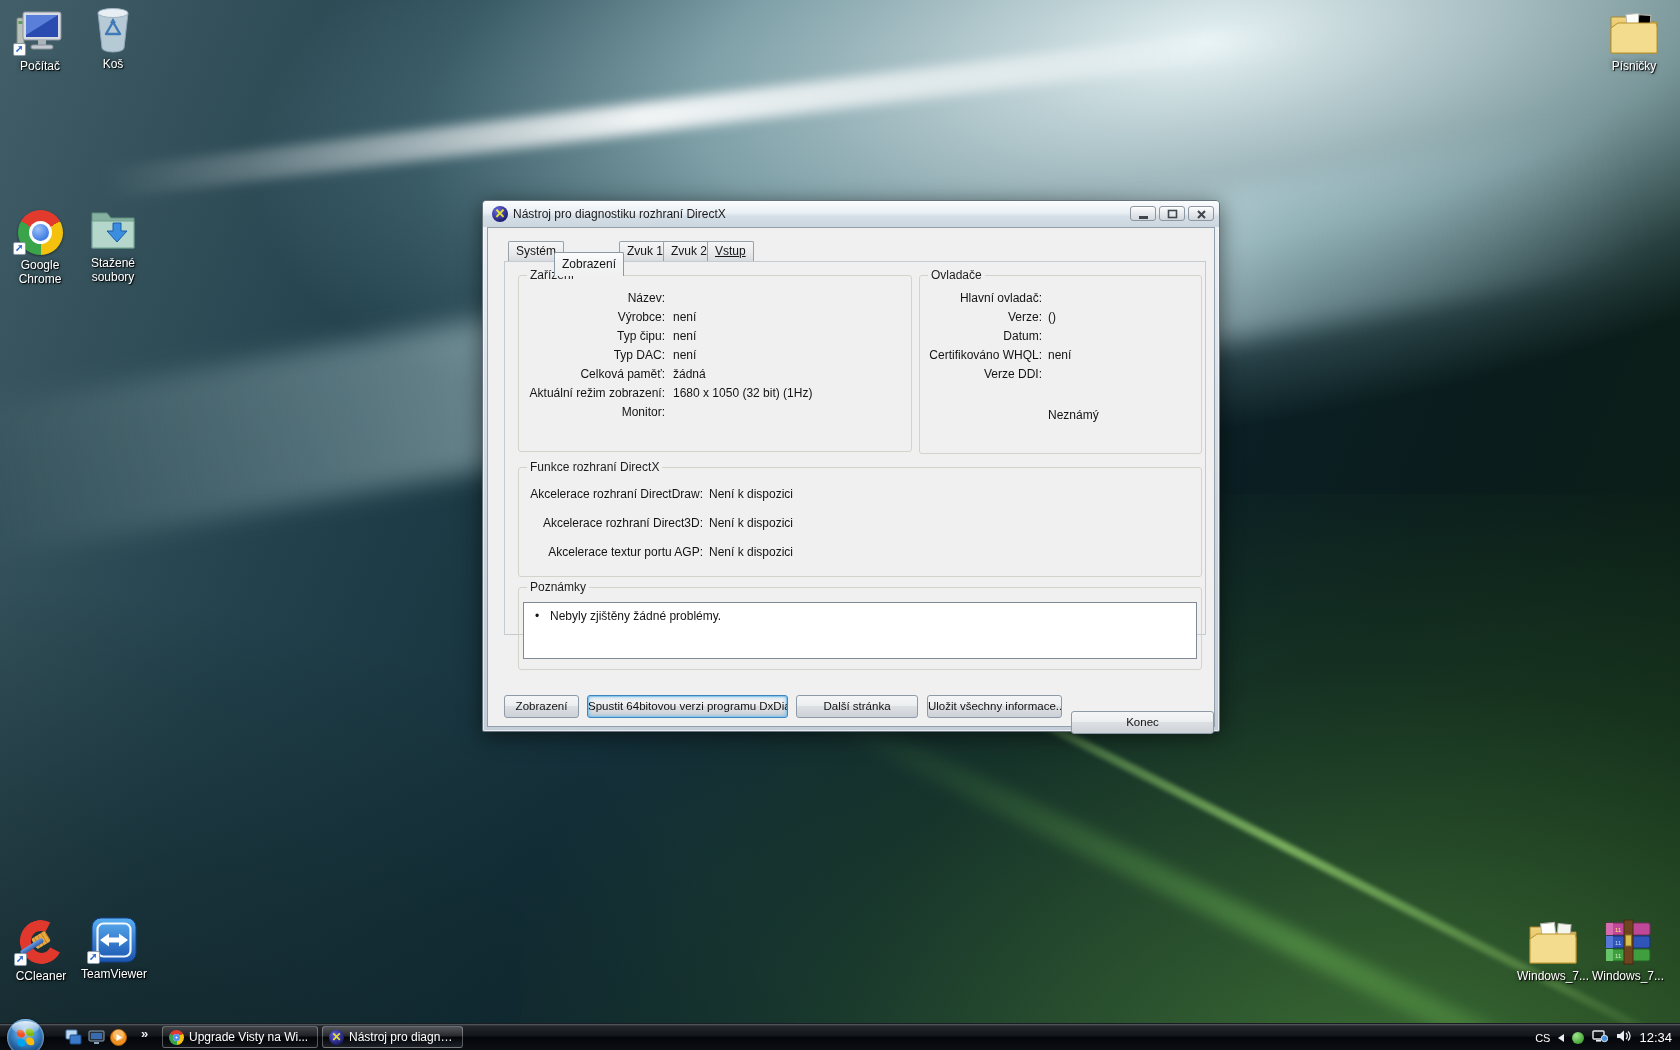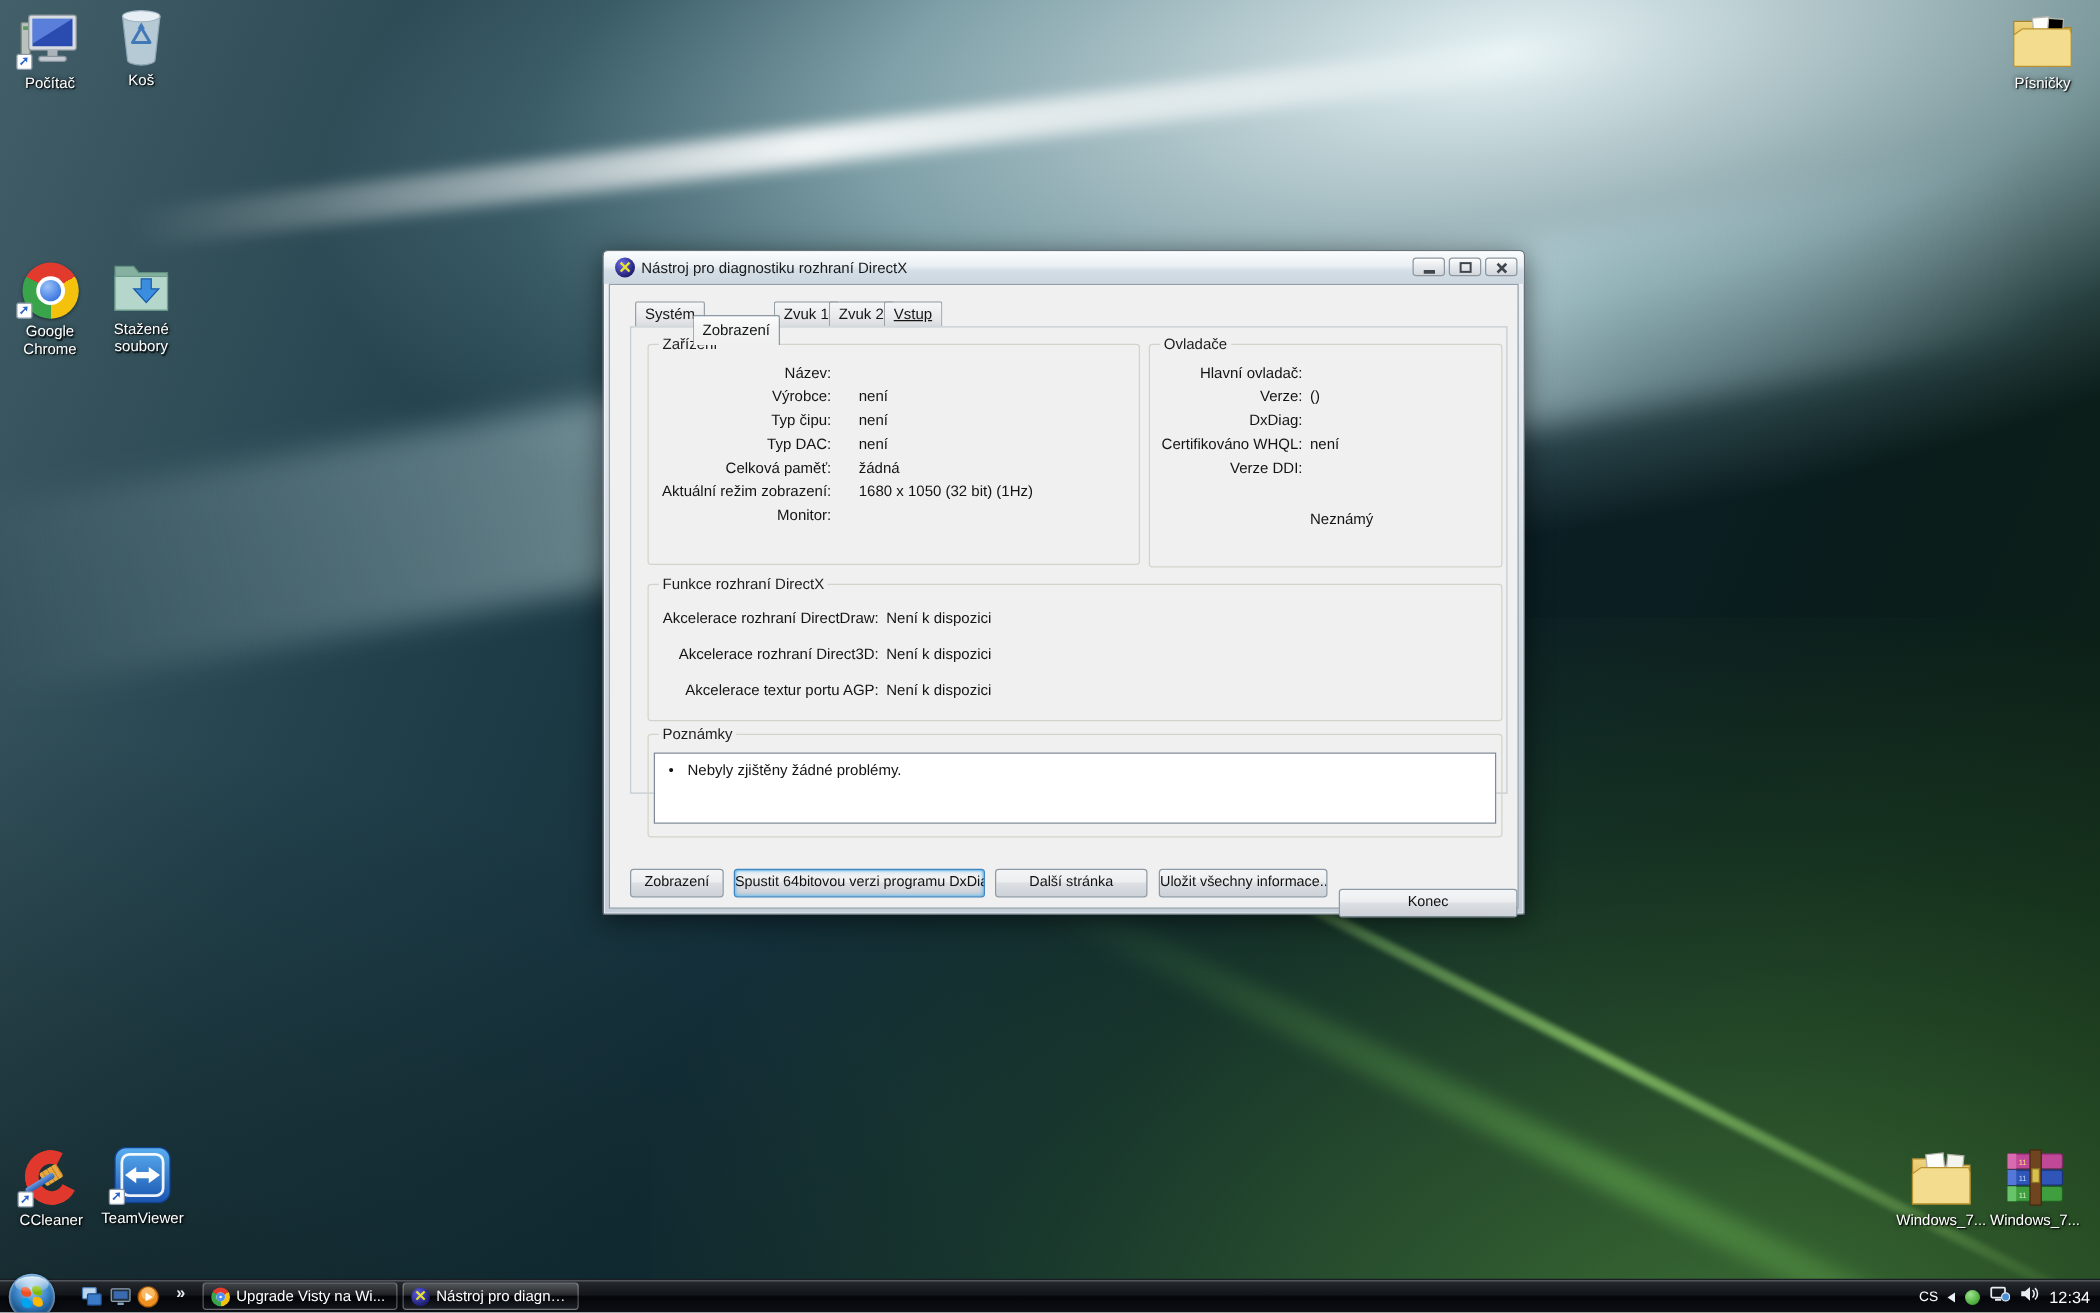--- a/index.html
+++ b/index.html
@@ -72,21 +72,21 @@
     border-color:#8b98a5; z-index:3; }
   .pane { position:absolute; left:16px; top:33px; width:702px; height:374px;
     border:1px solid #c4cbd1; background:#f0f0f0; z-index:1; }
   
   .gbox { position:absolute; border:1px solid #d3d3ca; border-radius:3px; }
   .gbox .gtitle { position:absolute; top:-8px; left:8px; background:#f0f0f0; padding:0 3px;
     font-size:12px; color:#1d1d1d; white-space:nowrap; }
   .grid { display:grid; font-size:12px; color:#141414; }
   .grid span { height:19px; line-height:19px; white-space:nowrap; }
   .grid .gl { text-align:right; }
-  .dev-grid  { padding:13px 4px 0 0; grid-template-columns:146px 1fr; column-gap:22px; }
+  .dev-grid  { padding:13px 4px 0 0; grid-template-columns:146px 1fr; column-gap:8px; }
   .drv-grid  { padding:13px 0 0 4px; grid-template-columns:118px 1fr; column-gap:6px; }
   .feat-grid { padding:12px 0 0 4px; grid-template-columns:180px 1fr; column-gap:6px; }
   .feat-grid span { height:29px; line-height:29px; }
   .unknown { position:absolute; left:128px; top:132px; font-size:12px; color:#141414; }
   .notes-box { position:absolute; left:4px; right:4px; top:14px; height:57px; background:#fff;
     border:1px solid #7f8a94; font-size:12px; color:#141414; }
   .notes-line { display:flex; margin-top:6px; }
   .notes-line .bullet { width:26px; text-align:center; }
   
   .dbtn { position:absolute; top:467px; height:23px; border:1px solid #8e9aa5; border-radius:3px;
@@ -326,21 +326,21 @@
           </div>
         </div>
 
         <div class="gbox" style="left:414px; top:13px; width:283px; height:179px;">
           <div class="gtitle">Ovladače</div>
           <div class="grid drv-grid">
             <span class="gl">Hlavní ovladač:</span>
               <span class="gv"></span>
             <span class="gl">Verze:</span>
               <span class="gv">()</span>
-            <span class="gl">DxDiag:</span>
+            <span class="gl">Datum:</span>
               <span class="gv"></span>
             <span class="gl">Certifikováno WHQL:</span>
               <span class="gv">není</span>
             <span class="gl">Verze DDI:</span>
               <span class="gv"></span>
           </div>
           <div class="unknown">Neznámý</div>
         </div>
 
         <div class="gbox" style="left:13px; top:205px; width:684px; height:110px;">

